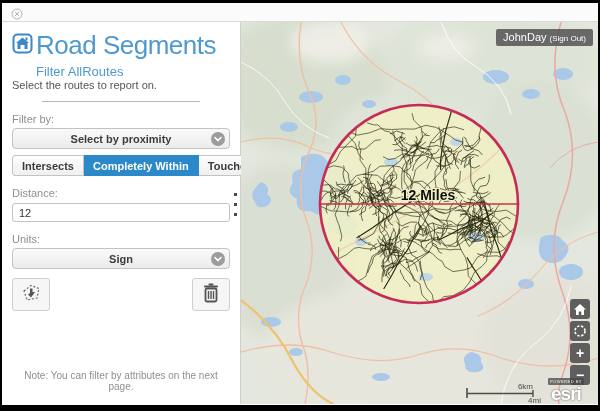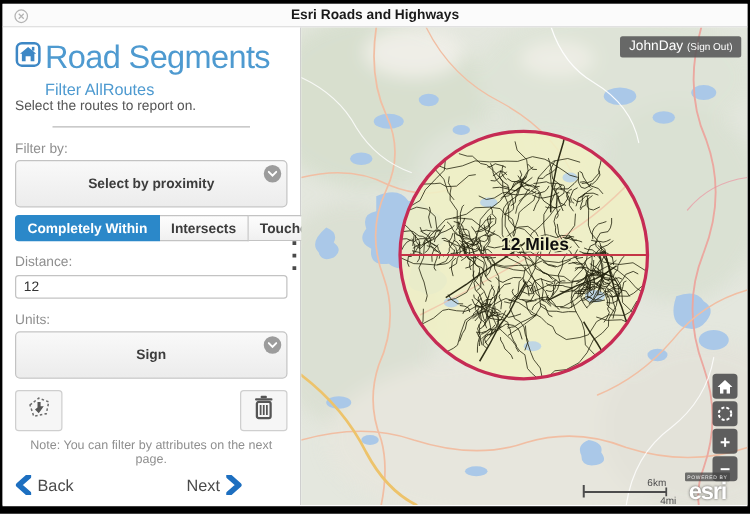--- a/index.html
+++ b/index.html
@@ -15,21 +15,21 @@
   #content{display:flex;height:382px;}
   
   #panel{width:239px;background:#fff;border-right:1px solid #cfcfcf;position:relative;
          display:flex;flex-direction:column;padding:8px 10px 6px 10px;}
   .hdr-row{display:flex;align-items:center;gap:3px;text-align:center;}
   .hdr-title{font-size:26px;font-weight:400;color:#4e9ad0;letter-spacing:-0.5px;}
   .hdr-sub{font-size:13px;color:#4e9ad0;margin:3px 0 0 24px;}
   .desc{font-size:11px;color:#555;}
   .divider{border:none;border-top:1px solid #b9b9b9;margin:10px 30px 0 30px;}
   .lbl{font-size:11px;color:#8f8f8f;margin-top:11px;margin-bottom:3px;}
-  .dropdown{position:relative;height:38px;border:1px solid #c3c3c3;border-radius:4px;
+  .dropdown{position:relative;height:21px;border:1px solid #c3c3c3;border-radius:4px;
             background:linear-gradient(#f9f9f9,#ececec);display:flex;align-items:center;justify-content:center;cursor:pointer;}
   .dropdown .dval{font-size:11px;font-weight:bold;color:#3c3c3c;}
   .dropdown .chev{position:absolute;right:4px;top:3px;width:14px;height:14px;border-radius:50%;
                   background:#9c9c9c;display:flex;align-items:center;justify-content:center;}
   .btn-group{display:flex;margin-top:6px;}
   .seg-btn{height:21px;border:1px solid #c3c3c3;border-left-width:0;background:linear-gradient(#fdfdfd,#f0f0f0);
            font-size:11px;font-weight:bold;color:#3c3c3c;display:flex;align-items:center;justify-content:center;
            padding:0 9px;cursor:pointer;white-space:nowrap;flex:0 0 auto;}
   .seg-btn:first-child{border-left-width:1px;border-radius:3px 0 0 3px;}
   .seg-btn:last-child{border-radius:0 3px 3px 0;flex:1;}
@@ -67,21 +67,20 @@
 
 <div id="window">
 
   <div id="titlebar">
     <span class="close">
       <svg width="12" height="12" viewBox="0 0 12 12">
         <circle cx="6" cy="6" r="5" fill="none" stroke="#b3b3b3" stroke-width="1"></circle>
         <path d="M4 4 L8 8 M8 4 L4 8" stroke="#b3b3b3" stroke-width="1"></path>
       </svg>
     </span>
-    <span class="title">Esri Roads and Highways</span>
   </div>
 
   <div id="content">
 
     <div id="panel">
 
       <div class="hdr-row">
         <span>
           <svg width="21" height="21" viewBox="0 0 21 21">
             <rect x="1.5" y="1.5" width="18" height="18" rx="4" fill="none" stroke="#3d87c5" stroke-width="2"></rect>
@@ -100,22 +99,22 @@
       <div class="dropdown">
         <span class="dval">Select by proximity</span>
         <span class="chev">
           <svg width="8" height="6" viewBox="0 0 8 6">
               <path d="M1 1.5 L4 4.5 L7 1.5" fill="none" stroke="#fff" stroke-width="1.6" stroke-linecap="round"></path>
             </svg>
         </span>
       </div>
 
       <div class="btn-group">
+        <div class="seg-btn">Intersects</div>
         <div class="seg-btn active">Completely Within</div>
-        <div class="seg-btn">Intersects</div>
         <div class="seg-btn">Touches Edge</div>
       </div>
 
       <div class="lbl">Distance:</div>
       <input class="txt-input" type="text" value="12" style="">
 
       <div class="lbl">Units:</div>
       <div class="dropdown">
         <span class="dval">Sign</span>
         <span class="chev">
@@ -145,34 +144,20 @@
               <rect x="7.5" y="1.6" width="5" height="2" rx="0.8" fill="#555"></rect>
             </svg>
           </span>
         </div>
       </div>
 
       <div class="spacer"></div>
 
       <div class="note">Note: You can filter by attributes on the next page.</div>
 
-      <div class="footer">
-        <div class="nav">
-          <svg width="13" height="16" viewBox="0 0 13 16">
-            <path d="M11 1 L3 8 L11 15" fill="none" stroke="#1d6fc0" stroke-width="4.5" stroke-linecap="round" stroke-linejoin="round"></path>
-          </svg>
-          <span>Back</span>
-        </div>
-        <div class="nav">
-          <span>Next</span>
-          <svg width="13" height="16" viewBox="0 0 13 16">
-            <path d="M2 1 L10 8 L2 15" fill="none" stroke="#1d6fc0" stroke-width="4.5" stroke-linecap="round" stroke-linejoin="round"></path>
-          </svg>
-        </div>
-      </div>
 
       <div class="drag-dots">
         <span></span>
           <span></span>
           <span></span>
       </div>
     </div>
 
     <div id="map">
       <svg class="base" width="357" height="382" viewBox="0 0 357 382">

